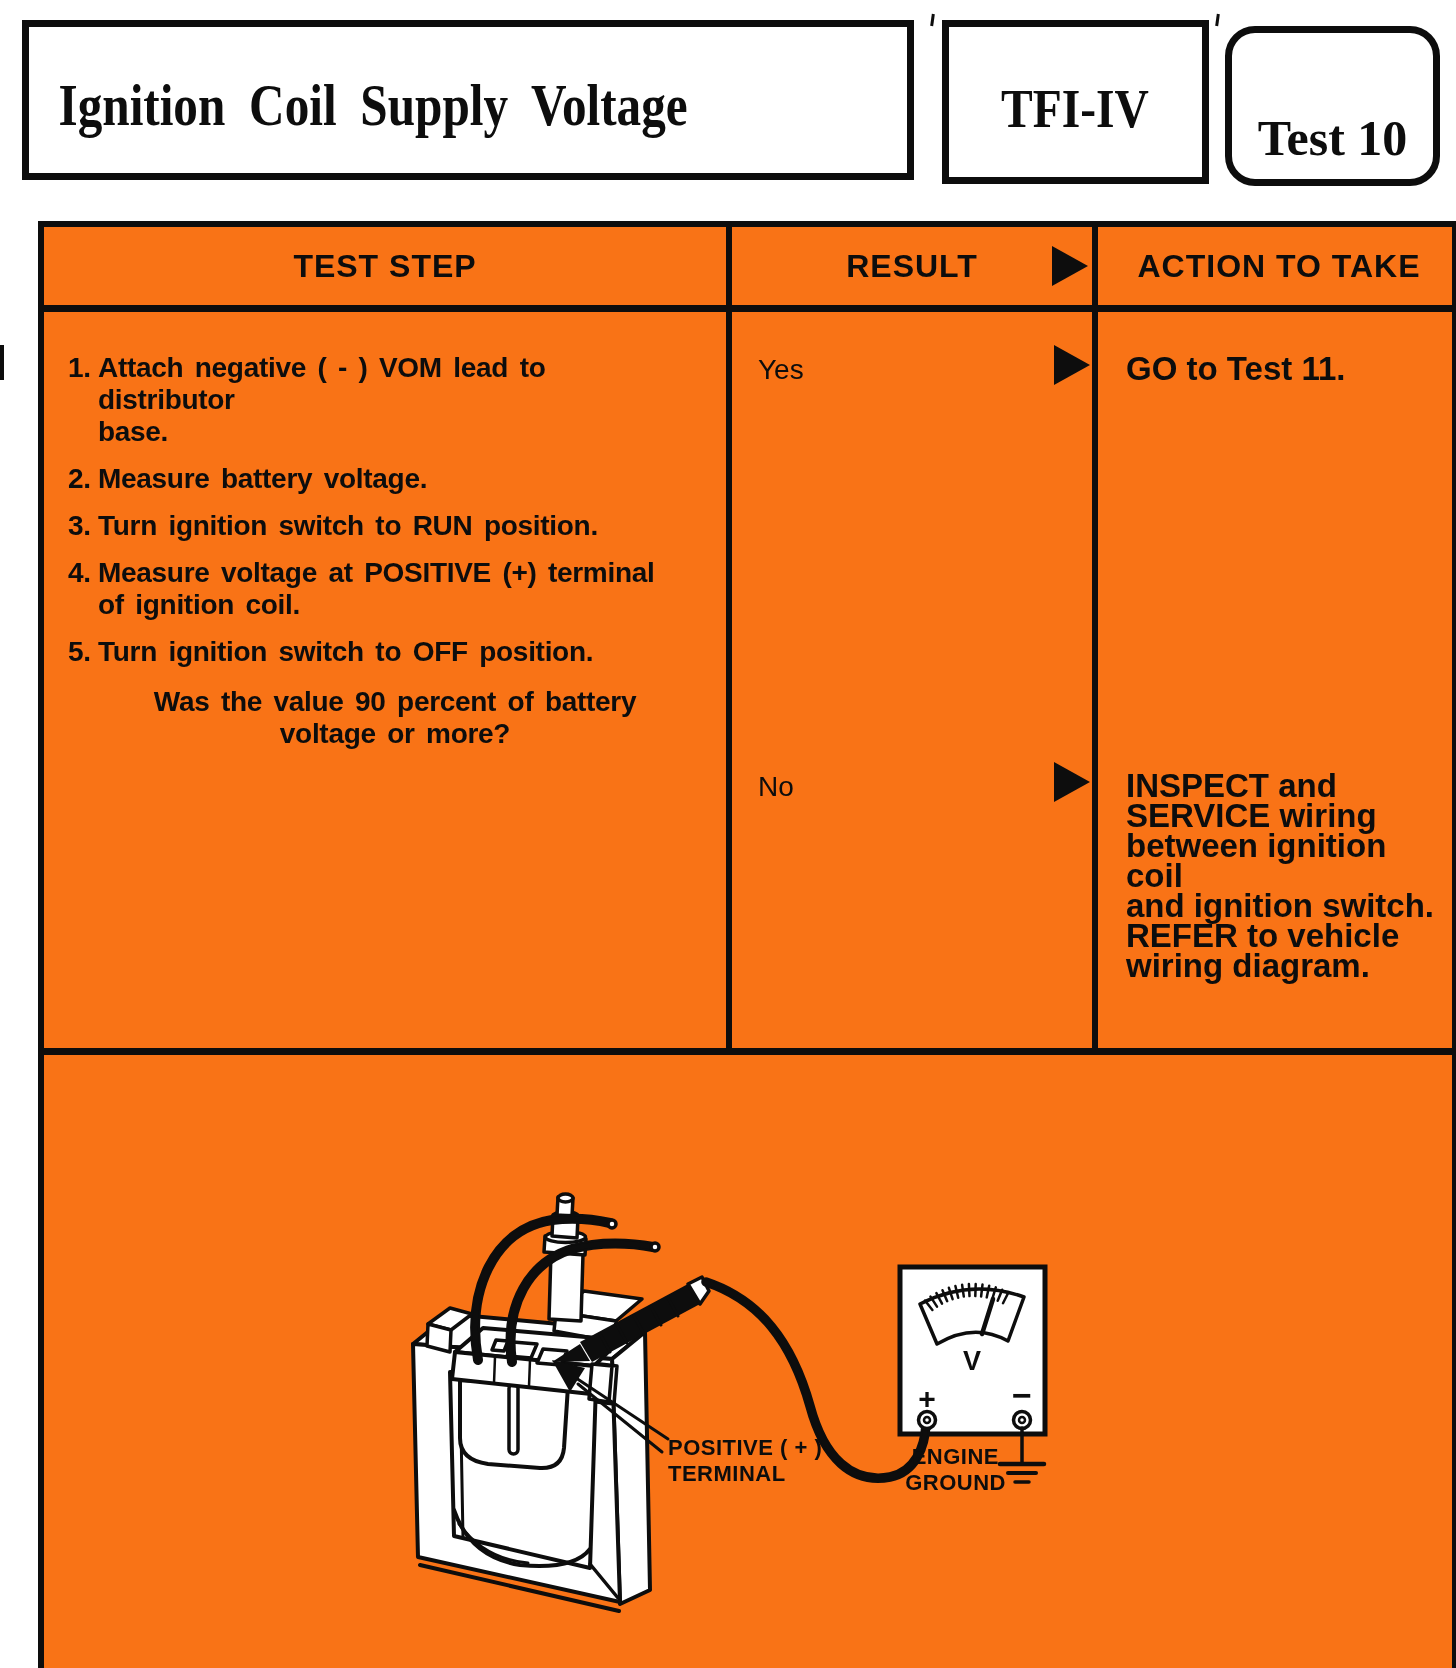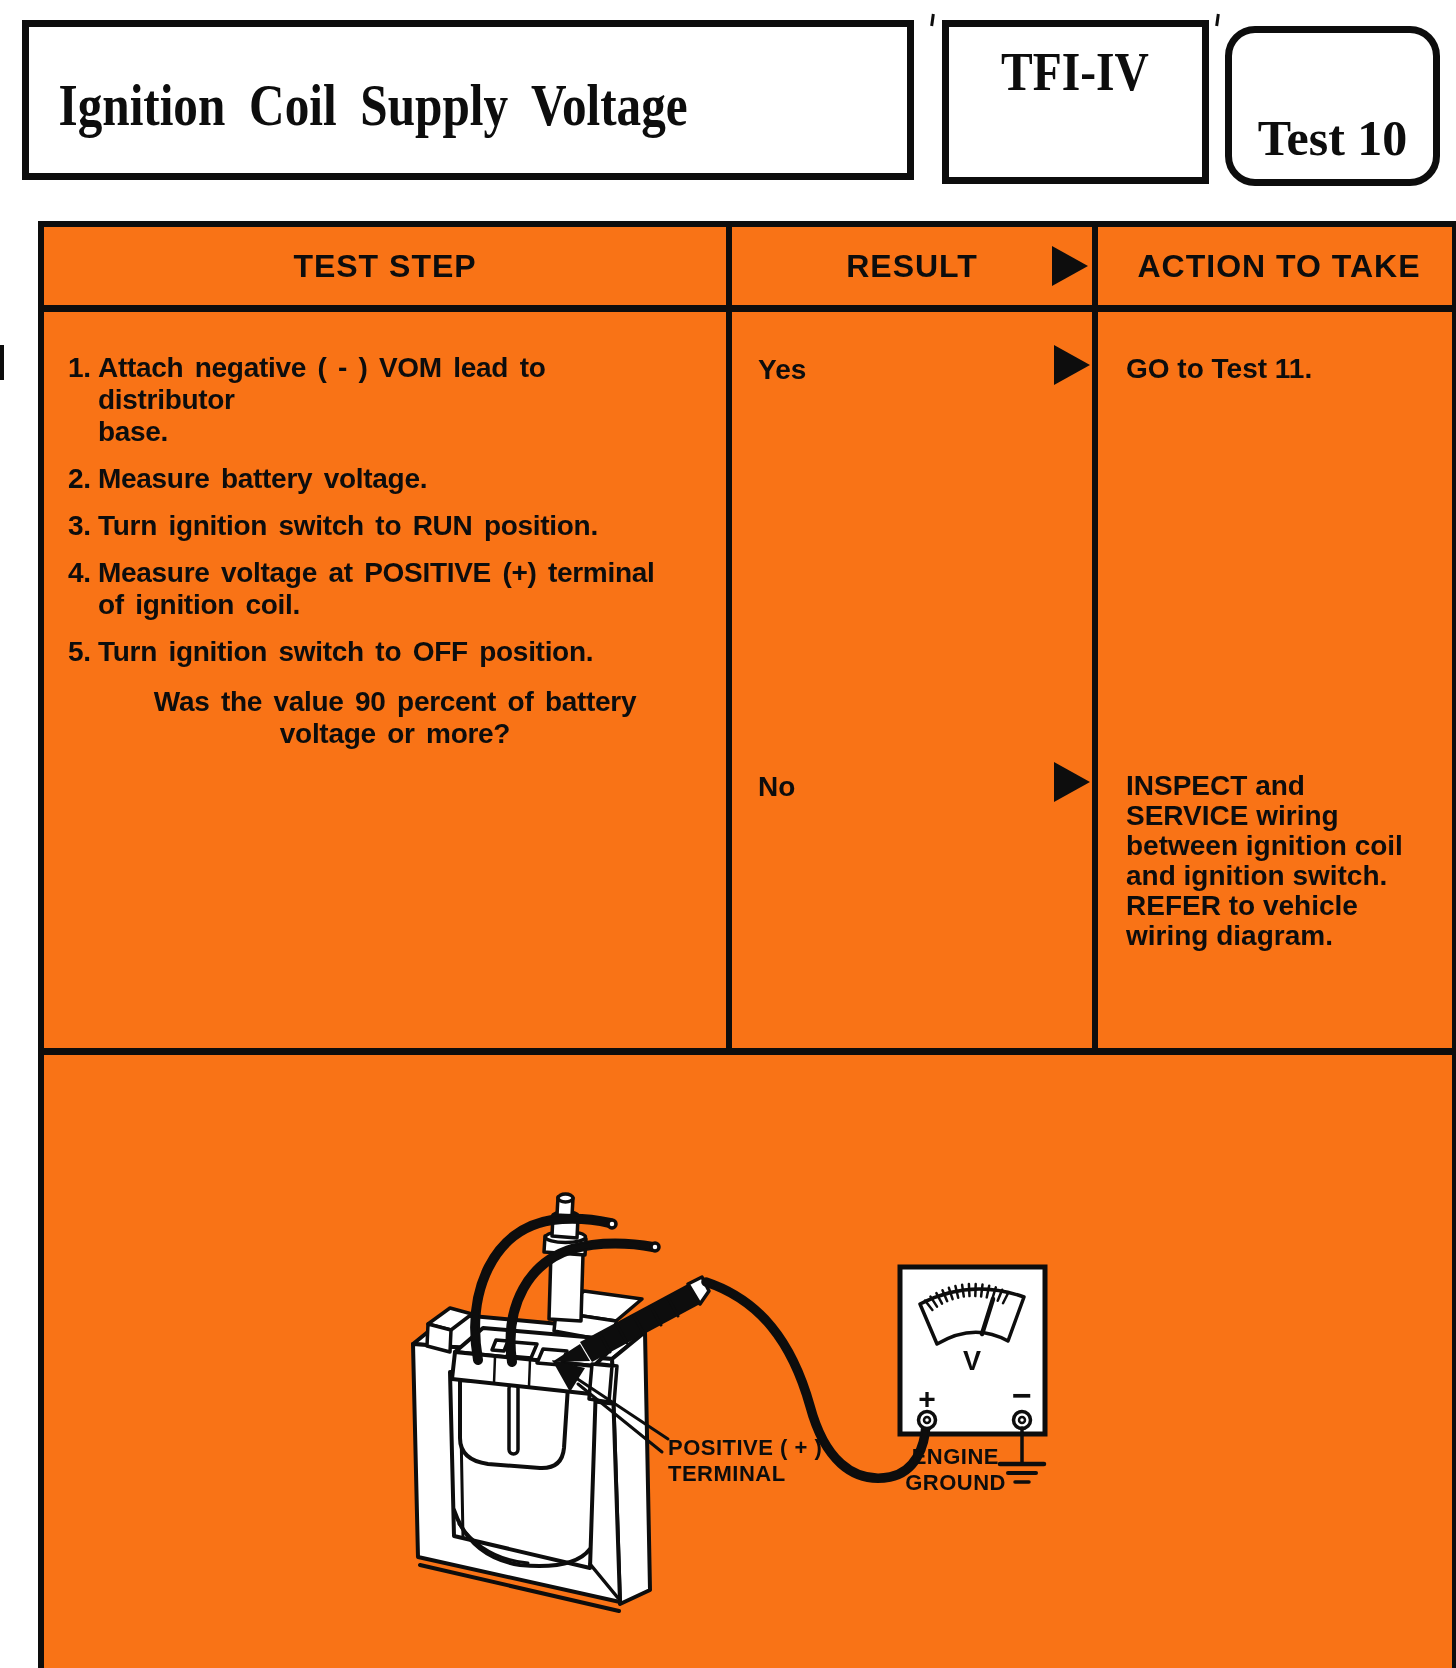--- a/index.html
+++ b/index.html
@@ -5,21 +5,21 @@
   html,body{margin:0;padding:0;background:#ffffff;}
   .page{position:relative;width:1456px;height:1668px;background:#ffffff;
         font-family:"Liberation Sans","DejaVu Sans",sans-serif;color:#0d0d0d;overflow:hidden;margin-top:12px;}
 
   
   .hdr-box{position:absolute;border:7px solid #0d0d0d;background:#fff;display:flex;box-sizing:border-box;}
   .title-box{left:22px;top:8px;width:892px;height:160px;align-items:center;}
   .title-text{font-family:"Liberation Serif","DejaVu Serif",serif;font-weight:bold;font-size:60px;
               letter-spacing:0px;word-spacing:14px;white-space:nowrap;padding-left:36px;margin-top:10px;
               transform:scaleX(0.82);transform-origin:left center;}
-  .tfi-box{left:942px;top:8px;width:267px;height:164px;align-items:flex-start;justify-content:center;}
+  .tfi-box{left:942px;top:8px;width:267px;height:164px;align-items:center;justify-content:center;}
   .tfi-text{font-family:"Liberation Serif","DejaVu Serif",serif;font-weight:bold;font-size:54px;
             margin-top:14px;transform:scaleX(0.88);}
   .test-box{left:1225px;top:14px;width:215px;height:160px;align-items:flex-end;justify-content:center;border-radius:30px;}
   .test-text{font-family:"Liberation Serif","DejaVu Serif",serif;font-weight:bold;font-size:50px;margin-bottom:12px;}
 
   
   .main-box{position:absolute;left:38px;top:209px;width:1420px;height:1453px;
             border:6px solid #0d0d0d;background:#f97316;box-sizing:border-box;}
   .thead{display:flex;height:85px;border-bottom:7px solid #0d0d0d;box-sizing:border-box;}
   .col{box-sizing:border-box;height:100%;position:relative;}
@@ -30,31 +30,31 @@
   .thead .c2{}
 
   .tbody{position:relative;display:flex;height:743px;border-bottom:7px solid #0d0d0d;box-sizing:border-box;}
 
   .steps{padding:40px 34px 0 24px;font-size:28px;line-height:32px;font-weight:bold;
          letter-spacing:-0.3px;word-spacing:4px;}
   .step{display:flex;margin-bottom:15px;}
   .step-num{width:30px;flex:none;}
   .question{margin-left:30px;margin-top:18px;text-align:center;}
 
-  .result-label{position:absolute;left:26px;font-size:28px;font-weight:bold;}
+  .result-label{position:absolute;left:26px;font-size:28px;font-weight:normal;}
   .result-yes{top:42px;}
   .result-no{top:459px;}
   .tri{width:0;height:0;border-left:36px solid #0d0d0d;border-top:20px solid transparent;
        border-bottom:20px solid transparent;}
   .hdr-arrow{position:absolute;right:4px;top:calc(50% - 20px);}
   .row-arrow{position:absolute;right:2px;}
   .arrow-yes{top:33px;}
   .arrow-no{top:450px;}
 
-  .action{position:absolute;left:28px;font-size:28px;font-weight:bold;line-height:30px;}
+  .action{position:absolute;left:28px;font-size:33px;font-weight:bold;line-height:30px;}
   .action-yes{top:42px;}
   .action-no{top:459px;}
 
   
   .fig-svg{position:absolute;left:0;top:1037px;width:1456px;height:625px;}
   .ln{fill:#ffffff;stroke:#0d0d0d;stroke-width:4;stroke-linejoin:round;}
   .ln35{fill:#ffffff;stroke:#0d0d0d;stroke-width:3.5;stroke-linejoin:round;}
   .st{fill:none;stroke:#0d0d0d;stroke-linecap:round;}
   .svgtxt{font-family:"Liberation Sans","DejaVu Sans",sans-serif;font-weight:bold;fill:#0d0d0d;}
 

